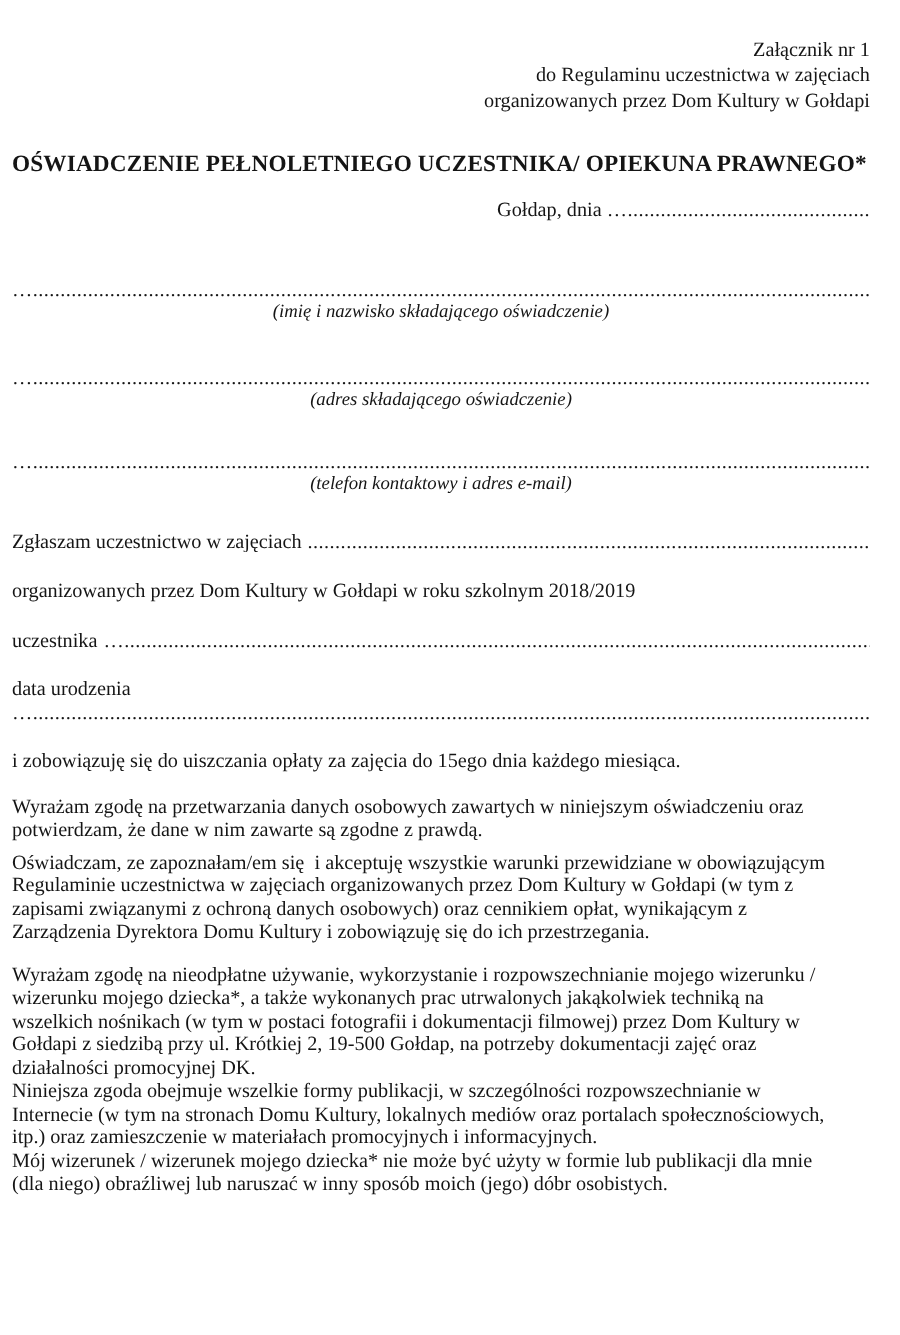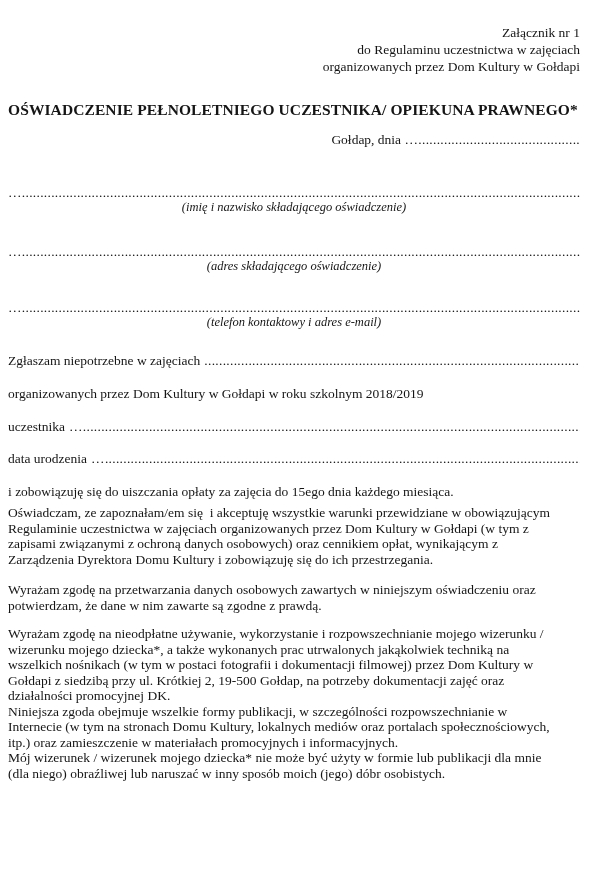--- a/index.html
+++ b/index.html
@@ -44,21 +44,21 @@
     display: flex; align-items: baseline;
     font-size: 13.5px; line-height: 15.5px;
     white-space: pre; overflow: hidden;
   }
   .iline .label { flex: 0 0 auto; padding-right: 4px; }
   .iline .fill { flex: 1 1 auto; overflow: hidden; white-space: nowrap; letter-spacing: 0.3px; }
   .plain { font-size: 13.5px; line-height: 15.5px; white-space: pre; overflow: hidden; }
   .mt-zglaszam { margin-top: 23px; }
   .mt-org { margin-top: 18px; }
   .mt-ucz { margin-top: 17px; }
-  .mt-dat { margin-top: 17px; }
+  .mt-dat { margin-top: 17px; flex-direction: column; }
   .mt-fee { margin-top: 17px; }
   .para {
     margin: 0;
     font-size: 13.5px; line-height: 15.5px;
     white-space: pre; overflow: hidden;
   }
   .p1 { margin-top: 6px; }
   .p2 { margin-top: 15px; }
   .p3 { margin-top: 13px; }
   .sig { margin-top: 48px; margin-left: 210px; width: 362px; }
@@ -95,42 +95,42 @@
     <div class="dotrow">….......................................................................................................................................................................................................</div>
     <div class="caption">(adres składającego oświadczenie)</div>
   </div>
 
   <div class="field f3">
     <div class="dotrow">….......................................................................................................................................................................................................</div>
     <div class="caption">(telefon kontaktowy i adres e-mail)</div>
   </div>
 
   <div class="iline mt-zglaszam">
-    <span class="label">Zgłaszam niepotrzebne w zajęciach</span><span class="fill">...........................................................................................................................................................</span>
+    <span class="label">Zgłaszam uczestnictwo w zajęciach</span><span class="fill">...........................................................................................................................................................</span>
   </div>
 
   <div class="plain mt-org">organizowanych przez Dom Kultury w Gołdapi w roku szkolnym 2018/2019</div>
 
   <div class="iline mt-ucz">
     <span class="label">uczestnika</span><span class="fill">…...................................................................................................................................................................</span>
   </div>
 
   <div class="iline mt-dat">
     <span class="label">data urodzenia</span><span class="fill">…...................................................................................................................................................................</span>
   </div>
 
   <div class="plain mt-fee">i zobowiązuję się do uiszczania opłaty za zajęcia do 15ego dnia każdego miesiąca.</div>
 
+  <p class="para p2">Wyrażam zgodę na przetwarzania danych osobowych zawartych w niniejszym oświadczeniu oraz
+potwierdzam, że dane w nim zawarte są zgodne z prawdą.</p>
+
   <p class="para p1">Oświadczam, ze zapoznałam/em się  i akceptuję wszystkie warunki przewidziane w obowiązującym
 Regulaminie uczestnictwa w zajęciach organizowanych przez Dom Kultury w Gołdapi (w tym z
 zapisami związanymi z ochroną danych osobowych) oraz cennikiem opłat, wynikającym z
 Zarządzenia Dyrektora Domu Kultury i zobowiązuję się do ich przestrzegania.</p>
-
-  <p class="para p2">Wyrażam zgodę na przetwarzania danych osobowych zawartych w niniejszym oświadczeniu oraz
-potwierdzam, że dane w nim zawarte są zgodne z prawdą.</p>
 
   <p class="para p3">Wyrażam zgodę na nieodpłatne używanie, wykorzystanie i rozpowszechnianie mojego wizerunku /
 wizerunku mojego dziecka*, a także wykonanych prac utrwalonych jakąkolwiek techniką na
 wszelkich nośnikach (w tym w postaci fotografii i dokumentacji filmowej) przez Dom Kultury w
 Gołdapi z siedzibą przy ul. Krótkiej 2, 19-500 Gołdap, na potrzeby dokumentacji zajęć oraz
 działalności promocyjnej DK.
 Niniejsza zgoda obejmuje wszelkie formy publikacji, w szczególności rozpowszechnianie w
 Internecie (w tym na stronach Domu Kultury, lokalnych mediów oraz portalach społecznościowych,
 itp.) oraz zamieszczenie w materiałach promocyjnych i informacyjnych.
 Mój wizerunek / wizerunek mojego dziecka* nie może być użyty w formie lub publikacji dla mnie

